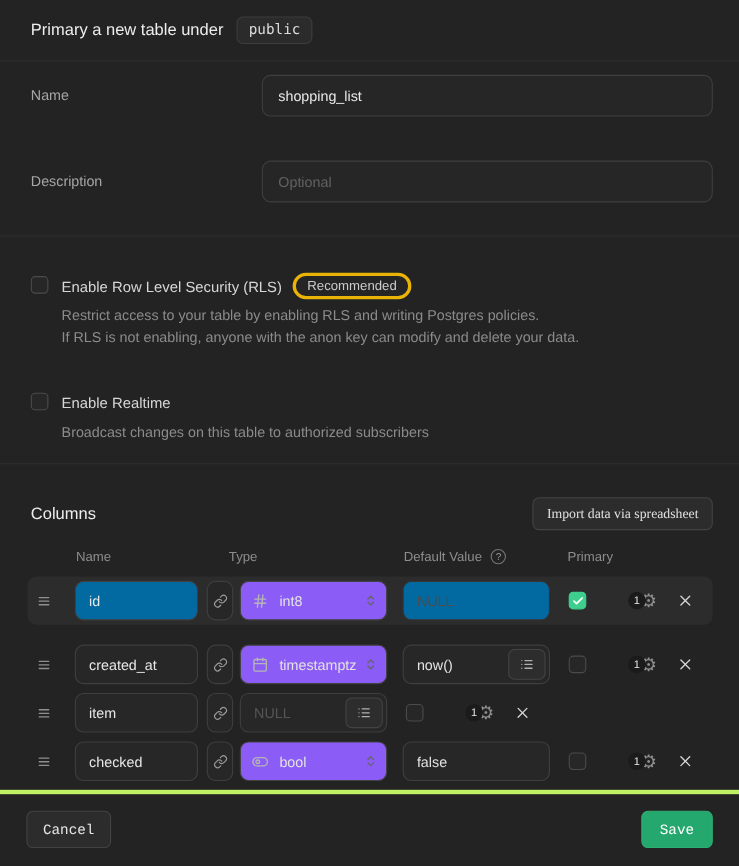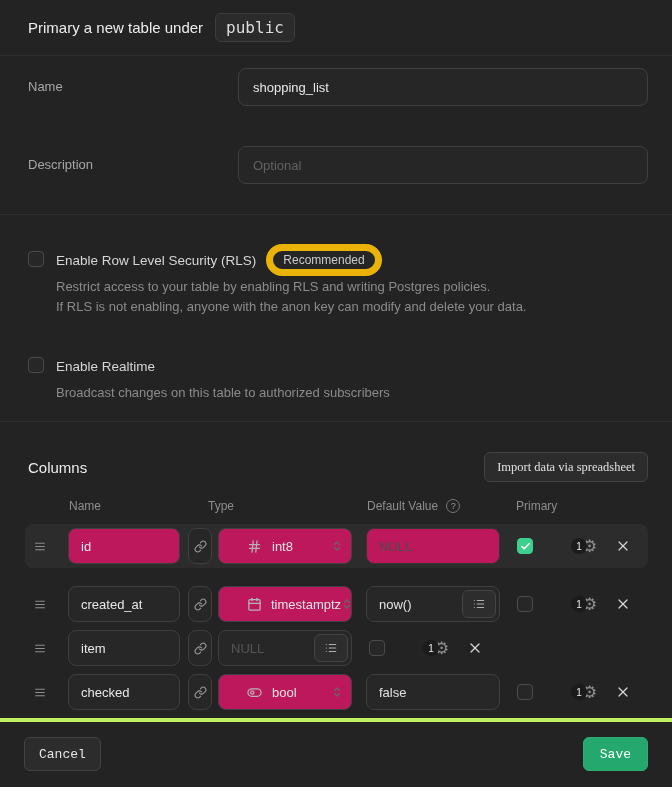--- a/index.html
+++ b/index.html
@@ -13,21 +13,21 @@
   svg { display:block; }
 
   
   .panel-header {
     height:56px; display:flex; align-items:center;
     padding:0 28px; border-bottom:1px solid #2e2e2e;
   }
   .panel-title { font-size:15px; color:#ededed; }
   .schema-badge {
     margin-left:12px; font-family:"DejaVu Sans Mono","Liberation Mono",monospace;
-    font-size:16px; color:#dcdcdc; background:#2b2b2b;
+    font-size:13px; color:#dcdcdc; background:#2b2b2b;
     border:1px solid #3d3d3d; border-radius:6px; padding:4px 10px;
   }
 
   
   .section-form { height:159px; padding:12px 24px 0 28px; border-bottom:1px solid #2e2e2e; }
   .form-row { display:flex; align-items:flex-start; }
   .form-row + .form-row { margin-top:40px; }
   .form-label { width:210px; padding-top:11px; font-size:13px; color:#a6a6a6; }
   .text-input {
     flex:1; height:38px; background:#262626; border:1px solid #3f3f3f;
@@ -45,21 +45,21 @@
     border-radius:4px; background:#272727; cursor:pointer;
     display:flex; align-items:center; justify-content:center;
   }
   .checkbox .chk { display:none; width:11px; height:11px; }
   .checkbox.checked { background:#3ecf8e; border-color:#3ecf8e; }
   .checkbox.checked .chk { display:block; }
   .opt-body { margin-left:12px; }
   .opt-title-line { display:flex; align-items:center; height:18px; font-size:13.5px; color:#d6d6d6; }
   .pill {
     margin-left:10px; font-size:12px; color:#cbcbcb; background:#252525;
-    border:7px solid #eab308; border-radius:999px; padding:2px 10px;
+    border:3px solid #eab308; border-radius:999px; padding:2px 10px;
   }
   .opt-desc { margin-top:8px; font-size:13px; color:#8b8b8b; line-height:20px; }
 
   
   .section-columns { height:300px; padding-top:30px; border-bottom:4px solid #bef264; }
   .columns-title-row { display:flex; justify-content:space-between; align-items:center; padding:0 24px 0 28px; }
   .columns-title { font-size:15px; color:#ededed; }
   .import-btn {
     height:30px; padding:0 12px; background:#2c2c2c; border:1px solid #434343;
     border-radius:6px; color:#e0e0e0; font-size:12.5px; font-family:Liberation Serif, serif; cursor:pointer;
@@ -78,30 +78,30 @@
   .rows { margin:12px 24px 0 25px; }
   .col-row { display:flex; align-items:center; height:44px; padding-left:8px; border-radius:8px; }
   .col-row.highlight { background:#2c2c2c; margin-bottom:14px; }
   .drag { width:14px; margin-right:21px; color:#8f8f8f; cursor:grab; }
   .drag svg { width:14px; height:13px; }
   .name-inp {
     width:112px; height:36px; background:#272727; border:1px solid #3f3f3f;
     border-radius:8px; padding:0 12px; font-size:13px; color:#e8e8e8;
     font-family:inherit; outline:none; margin-right:8px;
   }
-  .highlight .name-inp, .highlight .default-inp { background:#be185d; }
+  .highlight .name-inp, .highlight .default-inp { background:#0369a1; }
   .link-btn {
     width:24px; height:36px; flex:none; border:1px solid #3f3f3f; border-radius:8px;
     background:#272727; color:#9a9a9a; display:flex; align-items:center; justify-content:center;
     margin-right:6px; cursor:pointer; padding:0;
   }
   .link-btn svg { width:13px; height:13px; }
   .type-select {
     width:134px; height:36px; flex:none; border:1px solid #414141; border-radius:8px;
-    background:#be185d; display:flex; align-items:center; padding:0 8px 0 28px;
+    background:#8b5cf6; display:flex; align-items:center; padding:0 8px 0 10px;
     margin-right:14px; color:#e3e3e3; font-size:13px; font-family:inherit; cursor:pointer;
   }
   .type-ico { width:16px; color:#b5b5b5; margin-right:9px; display:flex; }
   .type-ico svg { width:15px; height:15px; }
   .type-label { flex:1; text-align:left; }
   .updown { width:12px; color:#666; }
   .updown svg { width:12px; height:12px; }
   .default-wrap { position:relative; width:134px; flex:none; margin-right:17px; }
   .default-inp {
     width:100%; height:36px; background:#272727; border:1px solid #3f3f3f;

